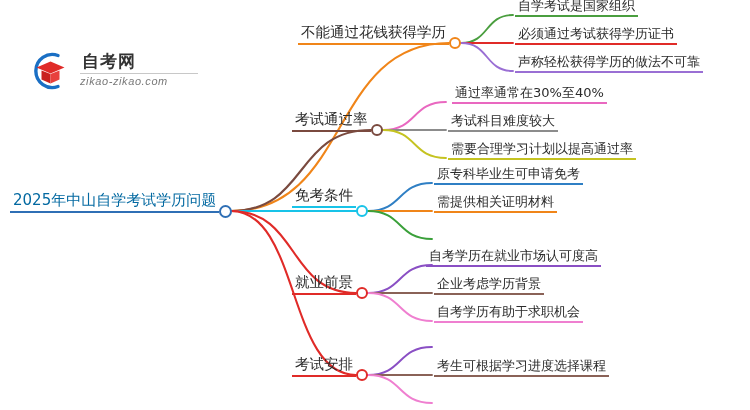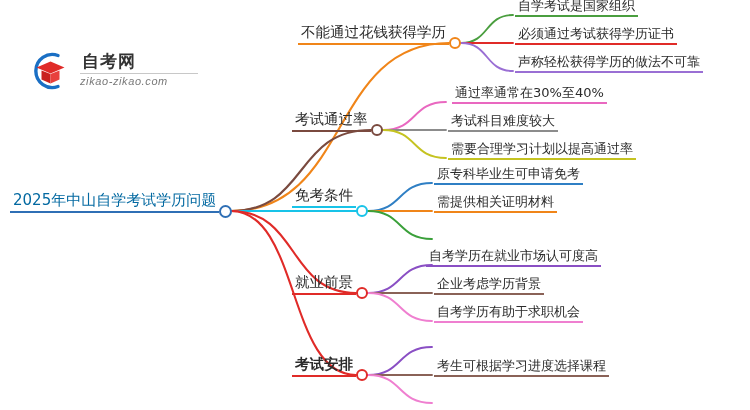--- a/index.html
+++ b/index.html
@@ -247,21 +247,21 @@
         <span class="rule" style="background: rgb(138, 79, 196);"></span>
       </div>
       <div class="node node-l2" style="top: 277px; left: 434px;">
         <span class="label">企业考虑学历背景</span>
         <span class="rule" style="background: rgb(138, 98, 87);"></span>
       </div>
       <div class="node node-l2" style="top: 305px; left: 434px;">
         <span class="label">自考学历有助于求职机会</span>
         <span class="rule" style="background: rgb(239, 127, 208);"></span>
       </div>
-      <div class="node node-l1" style="top: 357px; left: 292px; font-weight: bold;">
+      <div class="node node-l1" style="top: 357px; left: 292px;">
         <span class="label">考试安排</span>
         <span class="rule" style="background: rgb(224, 43, 40);"></span>
       </div>
       <div class="dot dot-l1" style="border-color: rgb(224, 43, 40); left: 356px; top: 369px;"></div>
       <div class="node node-l2" style="top: 331px; left: 434px;">
         <span class="rule" style="background: rgb(138, 79, 196);"></span>
       </div>
       <div class="node node-l2" style="top: 359px; left: 434px;">
         <span class="label">考生可根据学习进度选择课程</span>
         <span class="rule" style="background: rgb(138, 98, 87);"></span>

